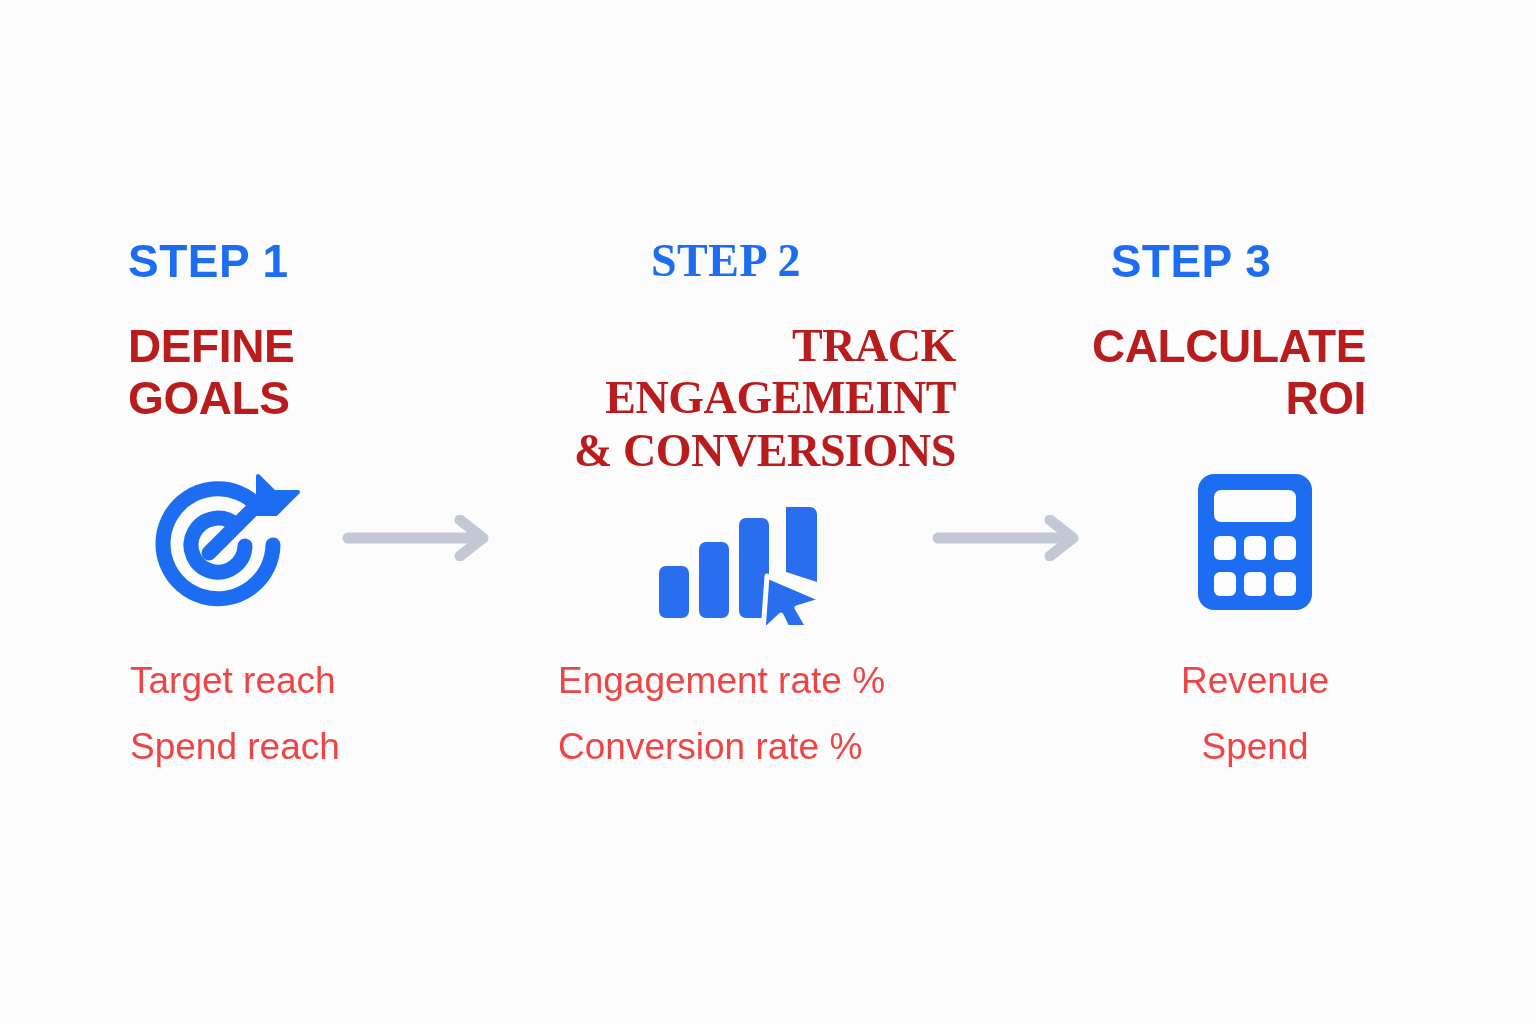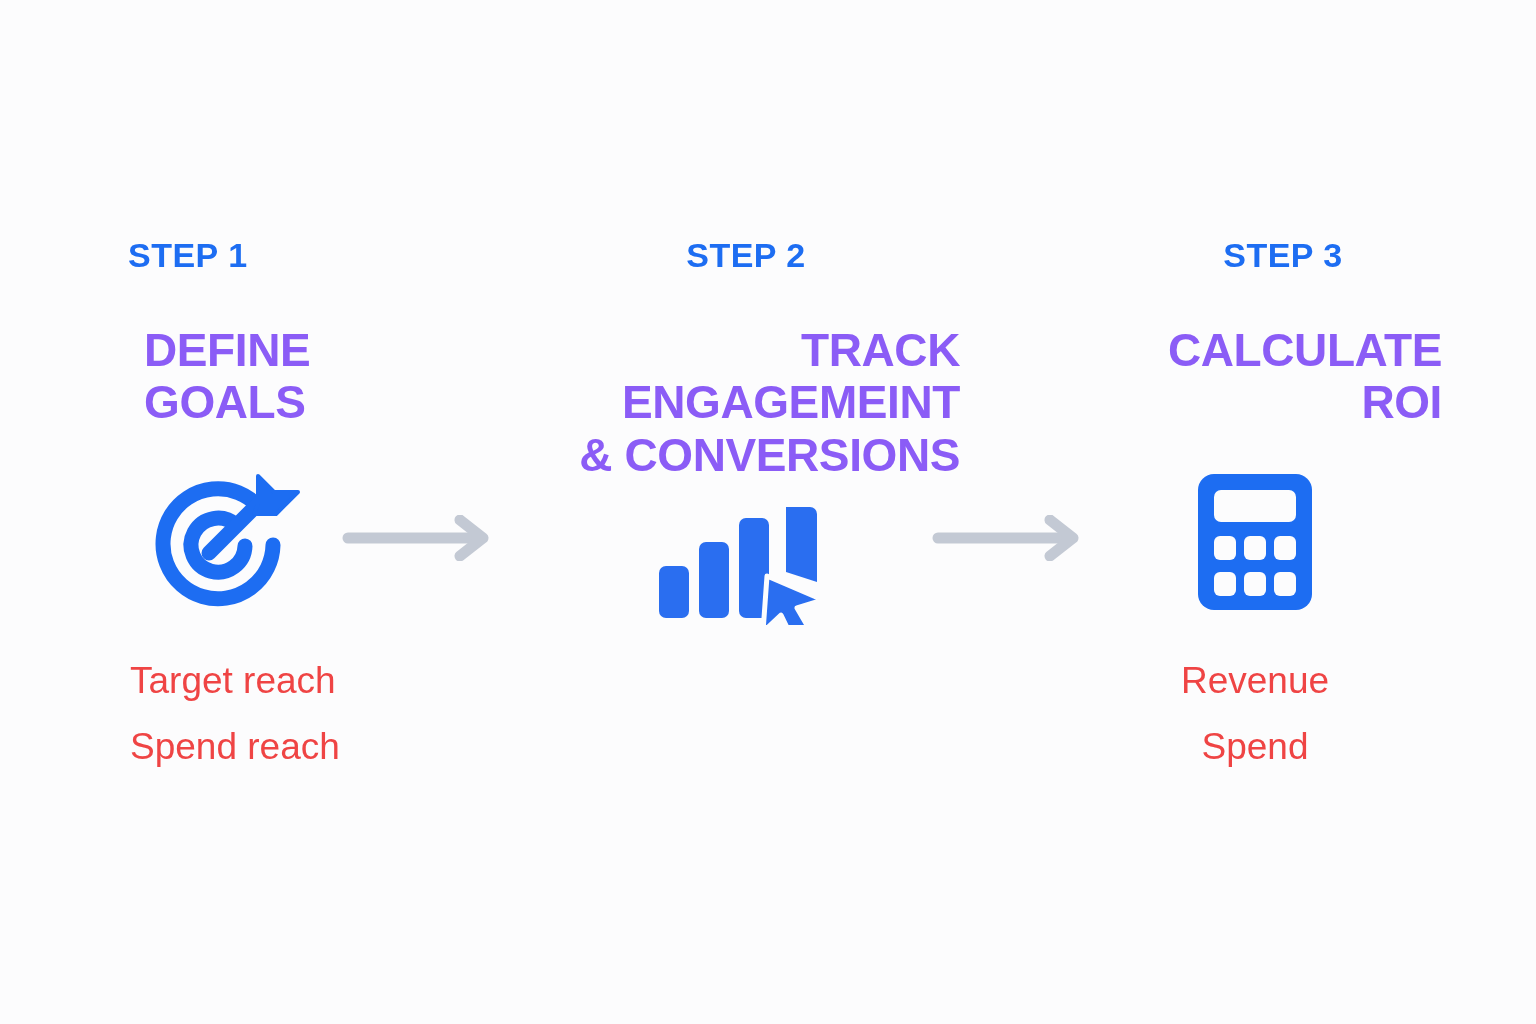--- a/index.html
+++ b/index.html
@@ -19,42 +19,42 @@
     width: 1536px;
     height: 1024px;
   }
 
   
   .col {
     position: absolute;
     top: 238px;
   }
   .col-1 { left: 128px;  width: 300px; }
-  .col-2 { left: 516px;  width: 460px; }
-  .col-3 { left: 1108px; width: 350px; }
+  .col-2 { left: 496px;  width: 460px; font-family: Liberation Serif, serif; }
+  .col-3 { left: 1016px; width: 350px; }
 
   .step-label {
-    font-size: 34px;
+    font-size: 46px;
     font-weight: bold;
     letter-spacing: 0.5px;
     color: #1d6df2;
     line-height: 1;
     margin: 0;
   }
   .col-1 .step-label { text-align: left; }
   .col-2 .step-label { text-align: center; }
   .col-3 .step-label { text-align: center; }
 
   .heading {
     font-size: 46px;
     font-weight: bold;
-    color: #8b5cf6;
+    color: #b91c1c;
     line-height: 1.14;
     letter-spacing: -0.4px;
-    margin: 16px;
+    margin: 0;
     padding-top: 36px;
     white-space: pre-line;
   }
   .col-1 .heading { text-align: left; }
   .col-2 .heading { text-align: right; }
   .col-3 .heading { text-align: right; }
 
   
   .icon-wrap {
     position: absolute;
@@ -133,20 +133,24 @@
       <rect x="4" y="66" width="30" height="52" rx="7" fill="#2a6ef0"></rect>
       <rect x="44" y="42" width="30" height="76" rx="7" fill="#2a6ef0"></rect>
       <rect x="84" y="18" width="30" height="100" rx="7" fill="#2a6ef0"></rect>
 
       <path d="M131 7 L155 7 A7 7 0 0 1 162 14 L162 82 L131 72 Z" fill="#2a6ef0"></path>
 
       <path d="M112 76 L168 100 L142 108 L156 132 L138 140 L126 115 L108 132 Z" fill="#2a6ef0" stroke="#fcfcfd" stroke-width="5" stroke-linejoin="round"></path>
     </svg>
   </div>
 
+  <div class="metrics metrics-2">
+    <span class="metric-line">Engagement rate %</span>
+    <span class="metric-line">Conversion rate %</span>
+  </div>
 
   <div class="arrow arrow-2">
     <svg width="160" height="46" viewBox="0 0 160 46" xmlns="http://www.w3.org/2000/svg">
       <line x1="8" y1="23" x2="140" y2="23" stroke="#c3c9d4" stroke-width="11" stroke-linecap="round"></line>
       <polyline points="120,5 143,23 120,41" fill="none" stroke="#c3c9d4" stroke-width="11" stroke-linecap="round" stroke-linejoin="round"></polyline>
     </svg>
   </div>
 
   <div class="col col-3">
     <div class="step-label">STEP 3</div>

